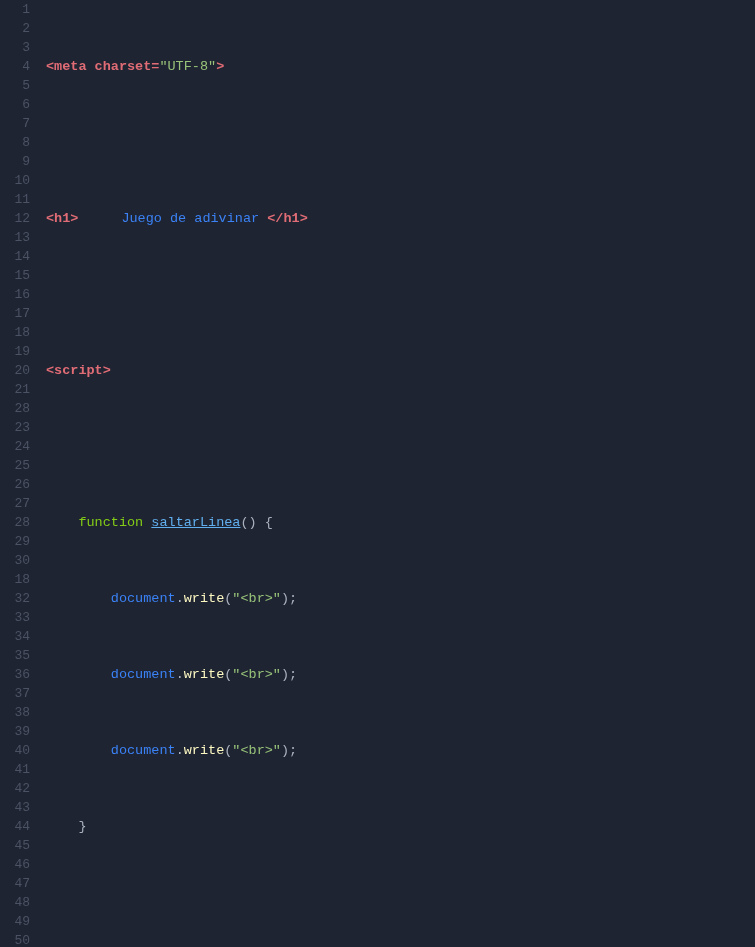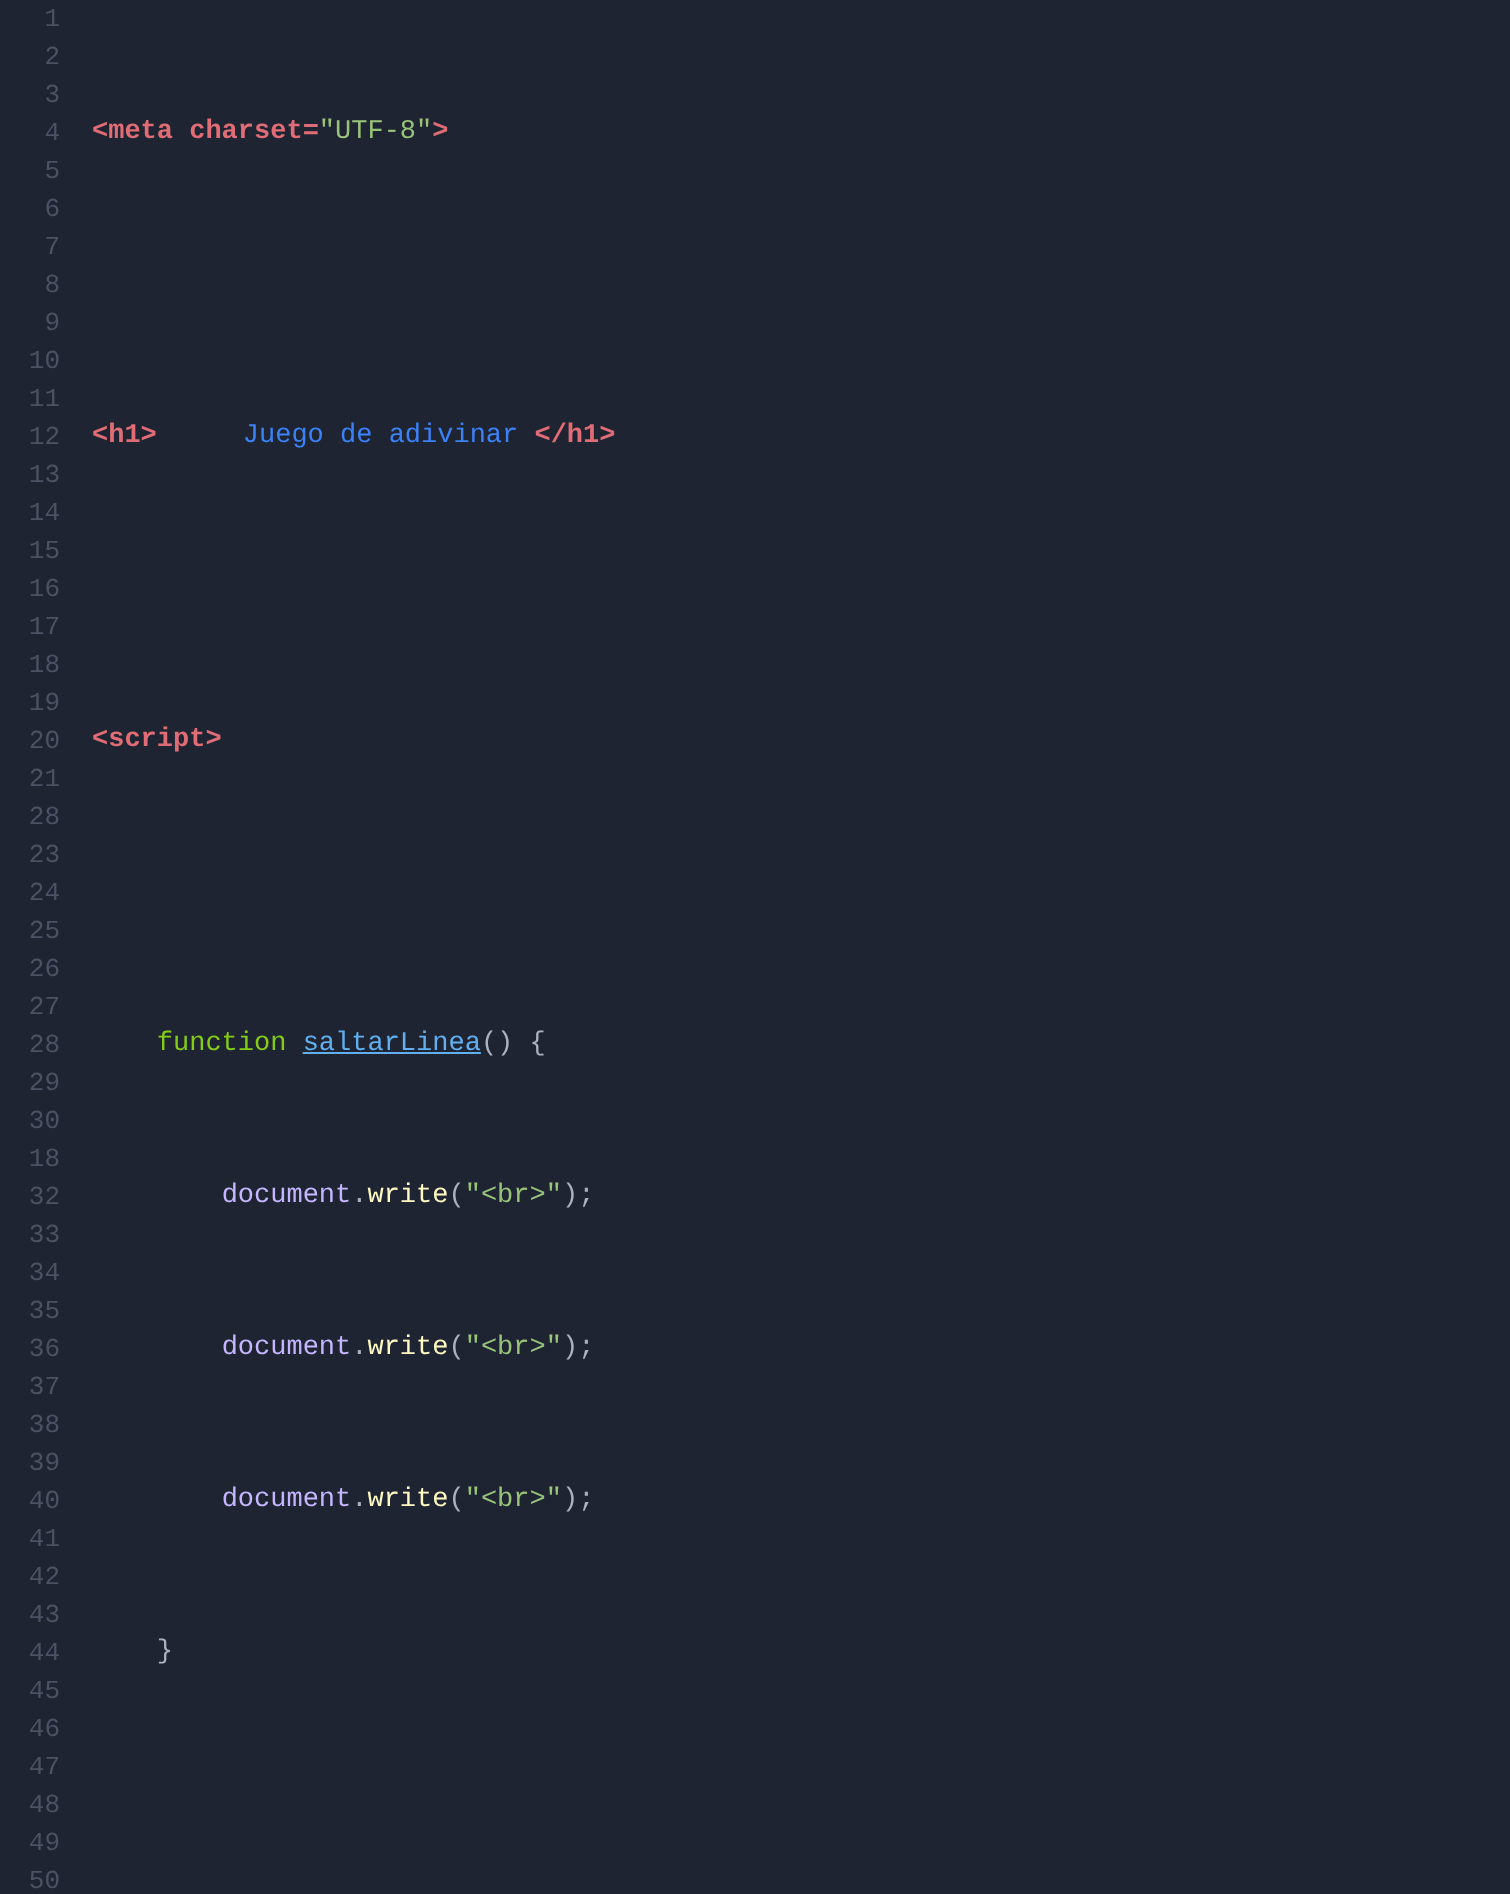--- a/index.html
+++ b/index.html
@@ -56,21 +56,21 @@
     }
 
     
     .tag { color: #e06c75; font-weight: bold; }
     .text-light { color: #3b82f6; margin-left: 43px; }
     .keyword { color: #84cc16; }
     .func-name { color: #61afef; text-decoration: underline; }
     .string { color: #98c379; }
     .punctuation { color: #abb2bf; }
     .blue { color: #fef9c3; }
-    .yellow { color: #c4b5fd; }
+    .yellow { color: #3b82f6; }
   </style>
 </head>
 <body>
 
 <div class="code-editor">
   <div class="line-numbers">
     <span>1</span>
     <span>2</span>
     <span>3</span>
     <span>4</span>

